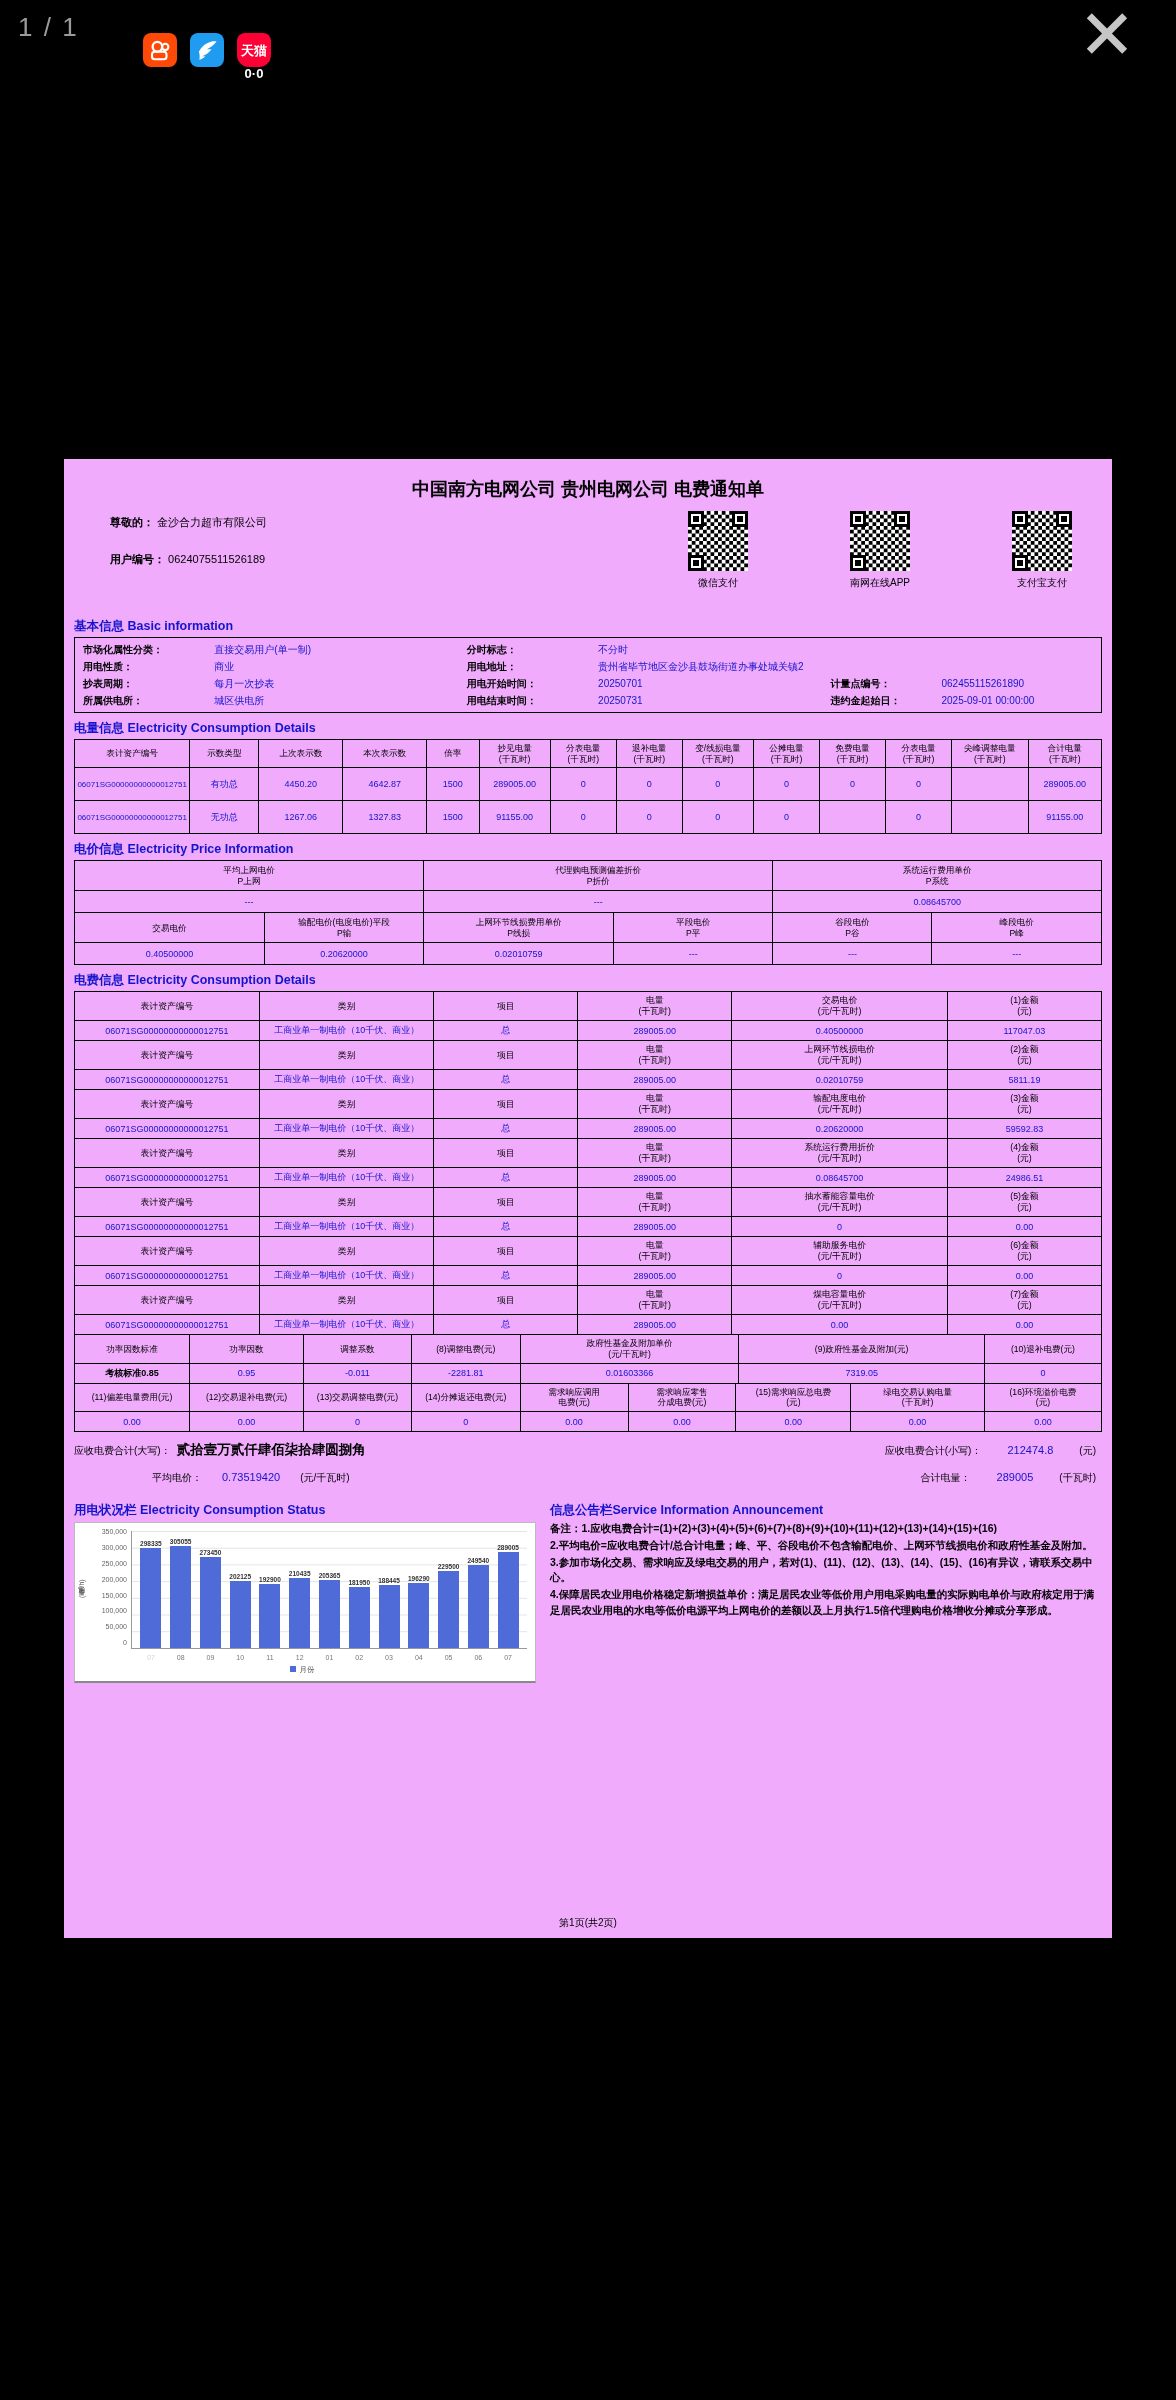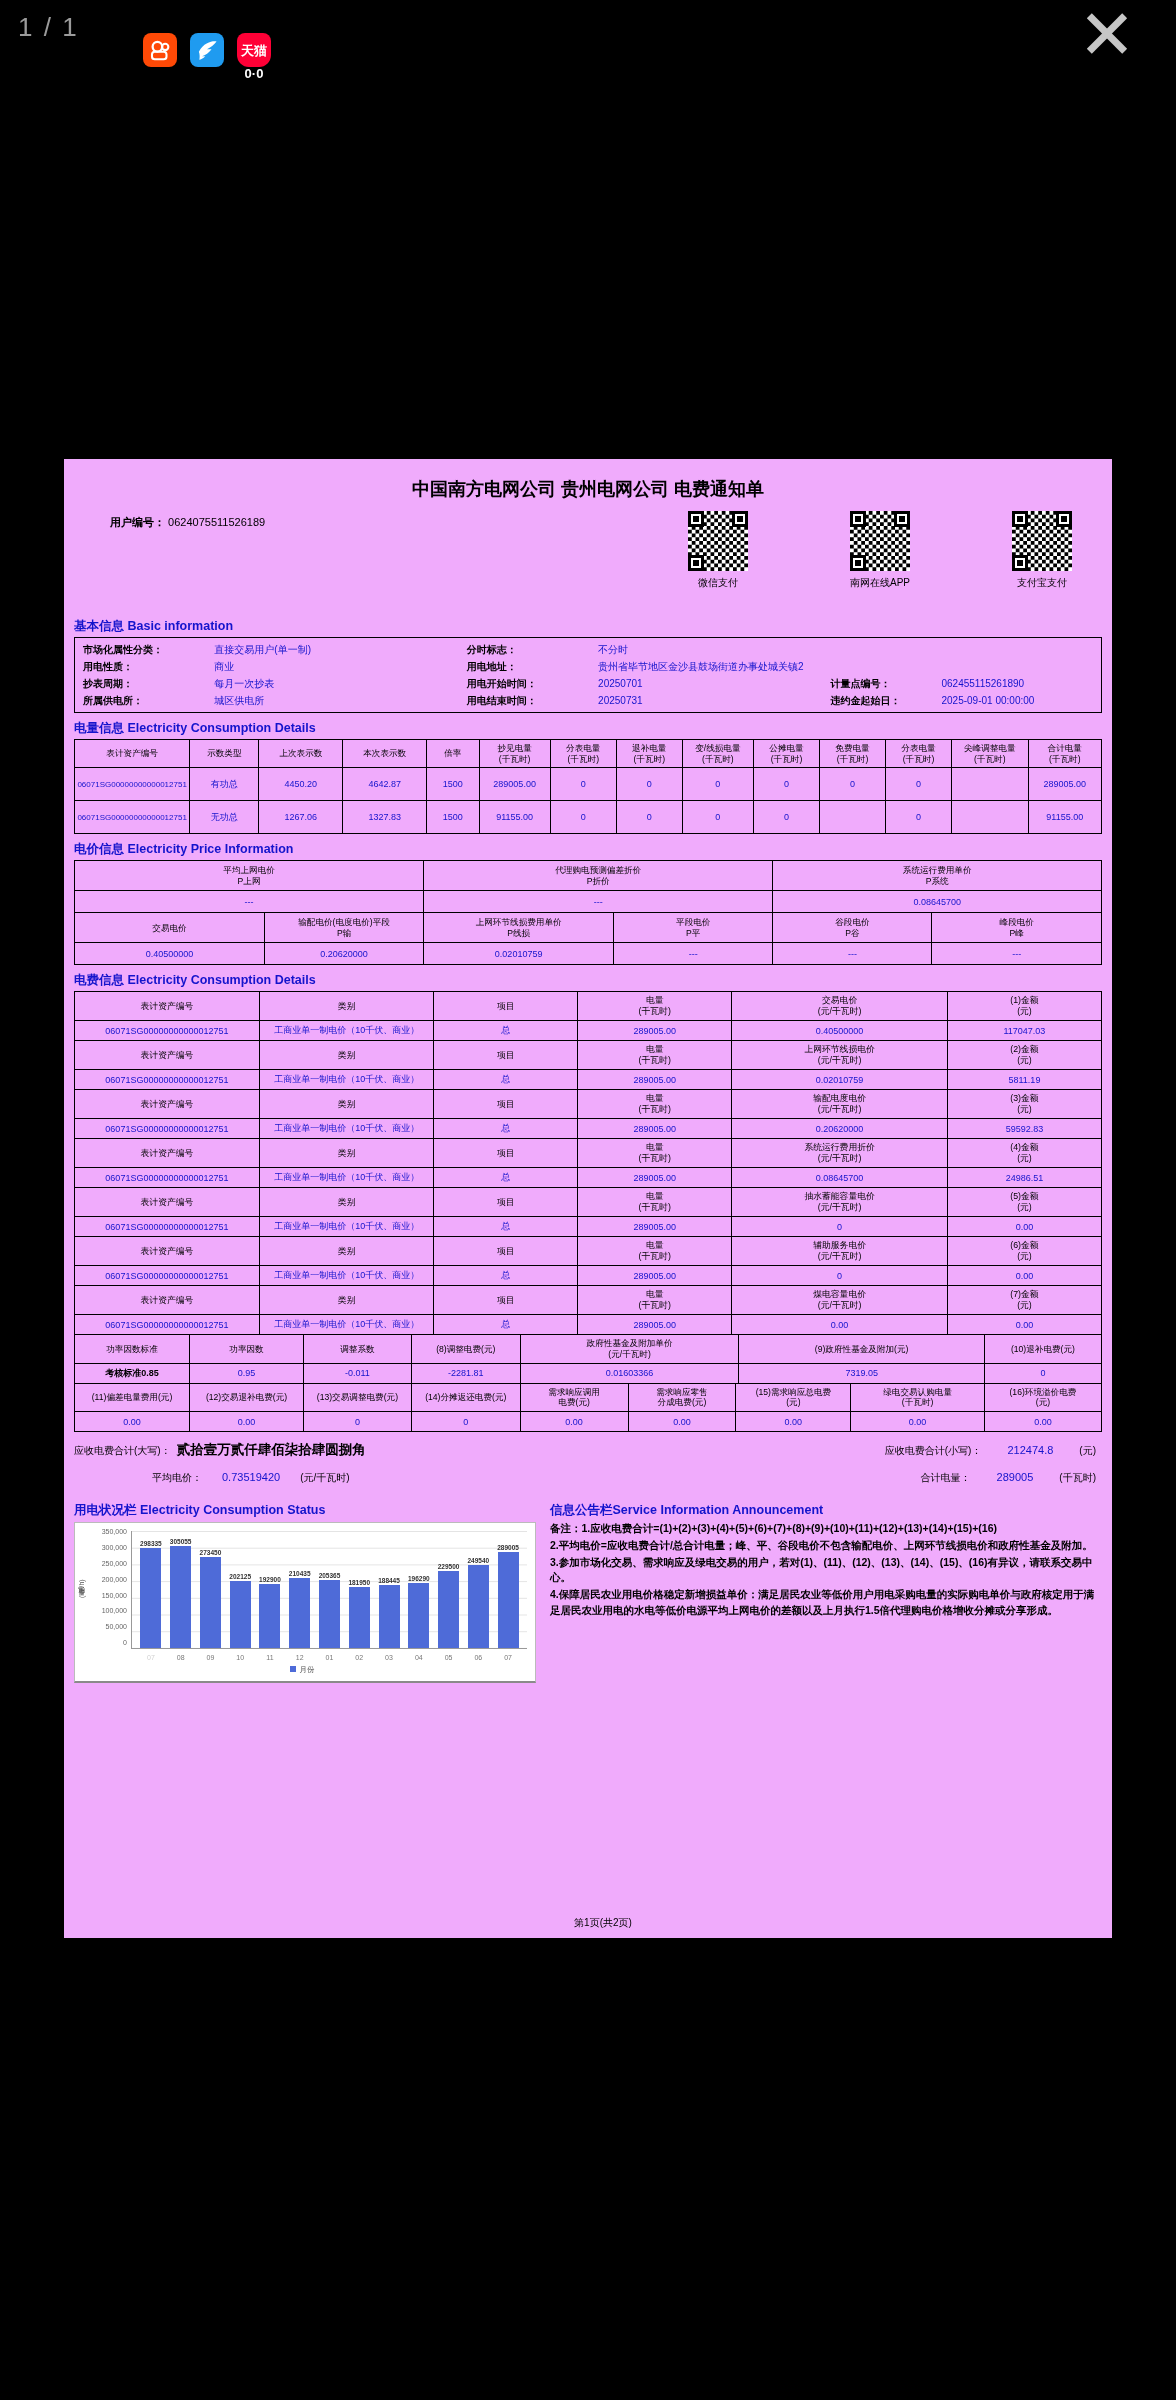--- a/index.html
+++ b/index.html
@@ -88,21 +88,21 @@
   .cfill{width:21px;background:var(--bar);}
   .cval{position:absolute;left:-50%;width:200%;text-align:center;font-size:6.5px;font-weight:600;color:#333;}
   .clab{position:absolute;bottom:-13px;width:100%;text-align:center;font-size:7px;color:#777;}
   .clab.faint{opacity:.35;}
   .legend{margin-top:16px;text-align:center;font-size:7.5px;color:#555;padding-bottom:4px;}
   .lg-sq{display:inline-block;width:6px;height:6px;background:var(--bar);margin-right:4px;}
 
   .notes{font-size:10.5px;font-weight:600;line-height:1.5;margin-top:2px;}
   .notes div{margin-bottom:1px;}
 
-  .doc-footer{position:absolute;bottom:8px;left:15px;width:100%;text-align:center;font-size:10px;}
+  .doc-footer{position:absolute;bottom:8px;left:0;width:100%;text-align:center;font-size:10px;}
 </style>
 </head>
 <body>
 
 <div class="screen">
 
   <span class="page-ind">1 / 1</span>
 
   <div class="appicon ks">
     <svg viewBox="0 0 24 24">
@@ -121,20 +121,24 @@
   </div>
   <span class="tmsub">0·0</span>
 
   <div class="closex"></div>
 
   <div class="doc">
 
     <div class="doc-title">中国南方电网公司 贵州电网公司 电费通知单</div>
 
     <div class="greet-block">
+      <div class="greet-line">
+        <span class="glabel">尊敬的：</span>
+        <span>金沙合力超市有限公司</span>
+      </div>
       <div class="greet-line">
         <span class="glabel">用户编号：</span>
         <span>0624075511526189</span>
       </div>
       <div class="qr-row">
 
           <div class="qr-unit">
             <div class="qr">
               <i class="tl"></i>
               <i class="tr"></i>

